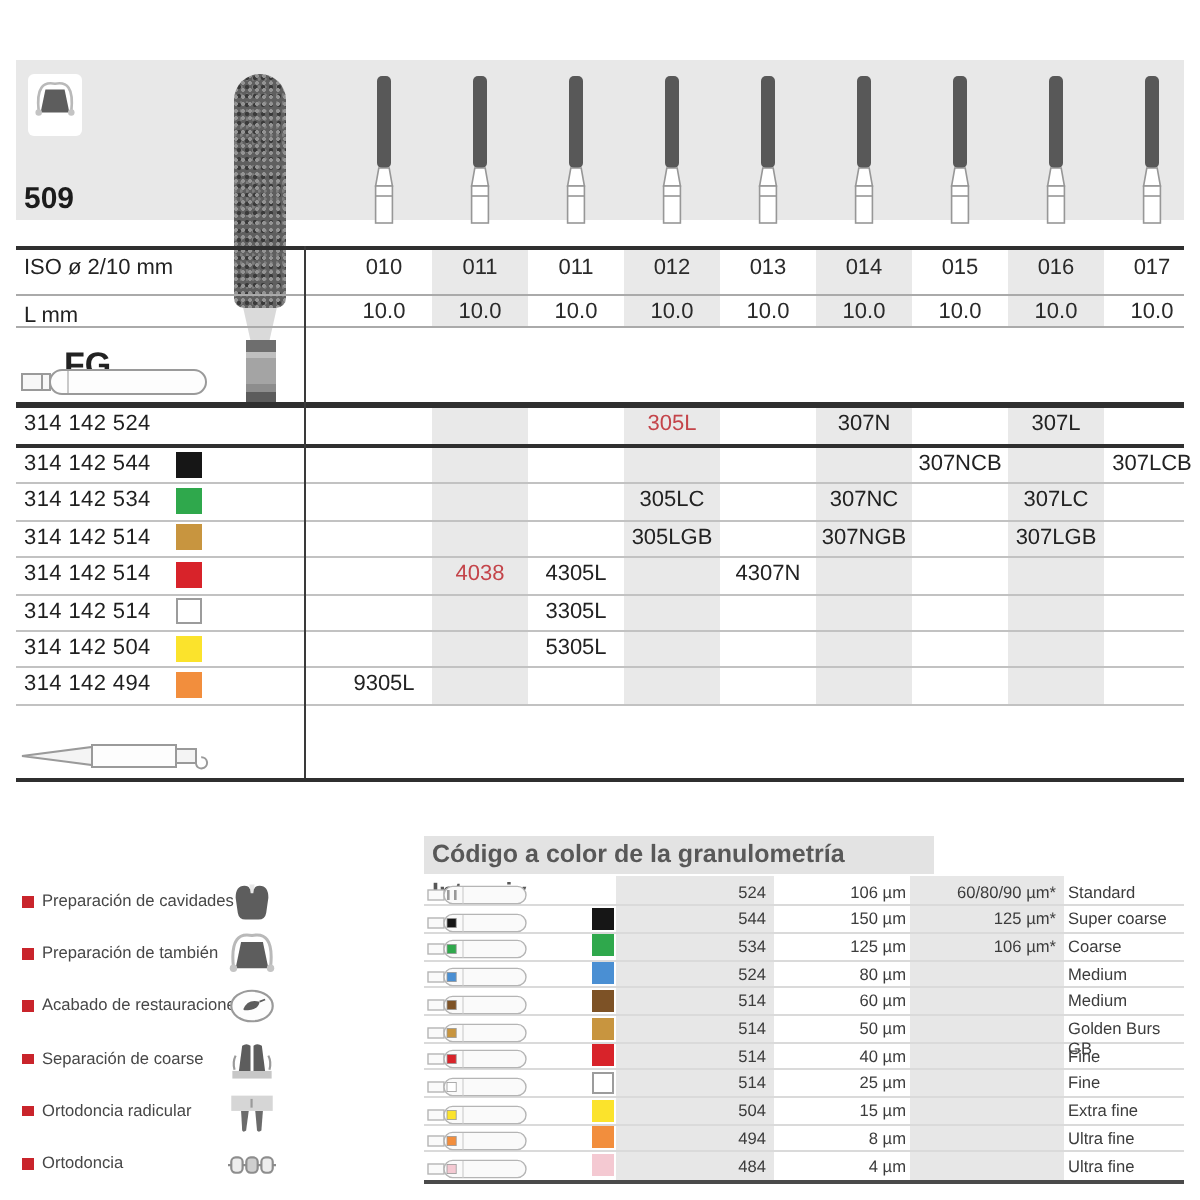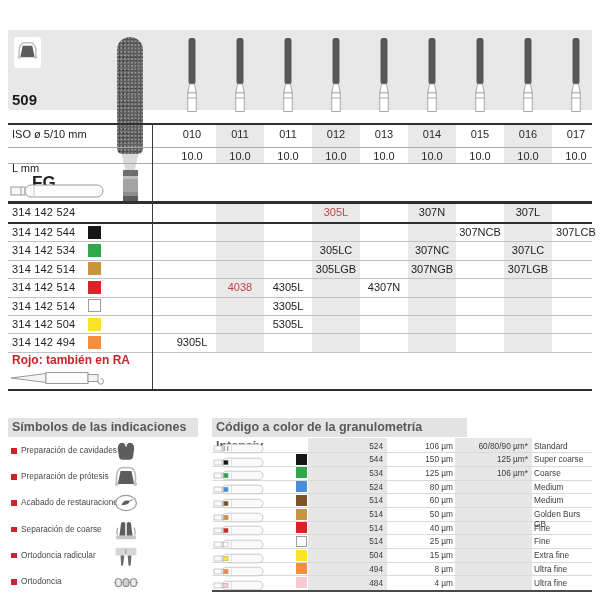--- a/index.html
+++ b/index.html
@@ -98,52 +98,50 @@
          <polygon points="375.4,47 380.6,47 382.2,56 373.8,56" fill="#ffffff" stroke="#979797" stroke-width="0.8"></polygon>
          <rect x="373.8" y="56" width="8.4" height="18.5" fill="#ffffff" stroke="#979797" stroke-width="0.8"></rect>
          <line x1="373.8" y1="61" x2="382.2" y2="61" stroke="#979797" stroke-width="0.8"></line>
         <rect x="422.5" y="1" width="7" height="46" rx="2.5" fill="#585858"></rect>
          <polygon points="423.4,47 428.6,47 430.2,56 421.8,56" fill="#ffffff" stroke="#979797" stroke-width="0.8"></polygon>
          <rect x="421.8" y="56" width="8.4" height="18.5" fill="#ffffff" stroke="#979797" stroke-width="0.8"></rect>
          <line x1="421.8" y1="61" x2="430.2" y2="61" stroke="#979797" stroke-width="0.8"></line>
       </svg></span>
 
   
-  <div class="abs rowlabel" style="top:128px">ISO ø 5/10 mm</div>
-  <div class="abs rowlabel" style="top:162px">L mm</div>
+  <div class="abs rowlabel" style="top:128px">ISO ø 2/10 mm</div>
+  <div class="abs rowlabel" style="top:152px">L mm</div>
   <div class="abs fg-label">FG</div>
   <div class="abs profile-svg" style="left:10px;top:182px" id="fgProfile"><svg width="96" height="18" viewBox="0 0 96 18">
    <rect x="1" y="5" width="14" height="8" fill="#f7f7f7" stroke="#9a9a9a"></rect>
    <line x1="11" y1="5" x2="11" y2="13" stroke="#9a9a9a"></line>
    <rect x="15" y="3" width="78" height="12" rx="6" fill="#fdfdfd" stroke="#9a9a9a"></rect>
    <line x1="24" y1="3.5" x2="24" y2="14.5" stroke="#c9c9c9"></line>
       </svg></div>
 
   
   <div class="abs vline"></div>
 
   
-  <div class="abs note" id="noteEl" style="color: rgb(201, 36, 43);">Rojo: también en RA</div>
   <div class="abs profile-svg" style="left:10px;top:369px" id="raProfile"><svg width="96" height="18" viewBox="0 0 96 18">
    <polygon points="1,9 36,4.5 36,13.5" fill="#f4f4f4" stroke="#9a9a9a"></polygon>
    <rect x="36" y="3.5" width="42" height="11" fill="#fdfdfd" stroke="#9a9a9a"></rect>
    <rect x="78" y="5.5" width="10" height="7" fill="#f4f4f4" stroke="#9a9a9a"></rect>
    <path d="M88 13 a2.8 2.8 0 1 0 2.6 -3.4" fill="none" stroke="#9a9a9a"></path>
       </svg></div>
 
   
-  <div class="abs hdr-bar" style="left:8px;top:418px;width:190px">Símbolos de las indicaciones</div>
 
   
   <div class="abs hdr-bar" style="left:212px;top:418px;width:255px">Código a color de la granulometría Intensiv</div>
 
 <div class="abs band" style="left: 216px; top: 125px; width: 48px; height: 38px;"></div><div class="abs band" style="left: 216px; top: 203px; width: 48px; height: 149px;"></div><div class="abs band" style="left: 312px; top: 125px; width: 48px; height: 38px;"></div><div class="abs band" style="left: 312px; top: 203px; width: 48px; height: 149px;"></div><div class="abs band" style="left: 408px; top: 125px; width: 48px; height: 38px;"></div><div class="abs band" style="left: 408px; top: 203px; width: 48px; height: 149px;"></div><div class="abs band" style="left: 504px; top: 125px; width: 48px; height: 38px;"></div><div class="abs band" style="left: 504px; top: 203px; width: 48px; height: 149px;"></div><div class="abs hline" style="top: 123px; height: 2px; background: rgb(47, 47, 47);"></div><div class="abs hline" style="top: 147px; height: 1px; background: rgb(170, 170, 170);"></div><div class="abs hline" style="top: 163px; height: 1px; background: rgb(170, 170, 170);"></div><div class="abs hline" style="top: 201px; height: 2.5px; background: rgb(47, 47, 47);"></div><div class="abs hline" style="top: 221.5px; height: 2px; background: rgb(47, 47, 47);"></div><div class="abs hline" style="top: 241.4px; height: 1px; background: rgb(194, 194, 194);"></div><div class="abs hline" style="top: 259.8px; height: 1px; background: rgb(194, 194, 194);"></div><div class="abs hline" style="top: 278.2px; height: 1px; background: rgb(194, 194, 194);"></div><div class="abs hline" style="top: 296.6px; height: 1px; background: rgb(194, 194, 194);"></div><div class="abs hline" style="top: 315px; height: 1px; background: rgb(194, 194, 194);"></div><div class="abs hline" style="top: 333.4px; height: 1px; background: rgb(194, 194, 194);"></div><div class="abs hline" style="top: 351.8px; height: 1px; background: rgb(194, 194, 194);"></div><div class="abs hline" style="top: 389px; height: 2px; background: rgb(47, 47, 47);"></div><div class="abs cellval" style="left: 168px; top: 128px; width: 48px;">010</div><div class="abs cellval" style="left: 216px; top: 128px; width: 48px;">011</div><div class="abs cellval" style="left: 264px; top: 128px; width: 48px;">011</div><div class="abs cellval" style="left: 312px; top: 128px; width: 48px;">012</div><div class="abs cellval" style="left: 360px; top: 128px; width: 48px;">013</div><div class="abs cellval" style="left: 408px; top: 128px; width: 48px;">014</div><div class="abs cellval" style="left: 456px; top: 128px; width: 48px;">015</div><div class="abs cellval" style="left: 504px; top: 128px; width: 48px;">016</div><div class="abs cellval" style="left: 552px; top: 128px; width: 48px;">017</div><div class="abs cellval" style="left: 168px; top: 150px; width: 48px;">10.0</div><div class="abs cellval" style="left: 216px; top: 150px; width: 48px;">10.0</div><div class="abs cellval" style="left: 264px; top: 150px; width: 48px;">10.0</div><div class="abs cellval" style="left: 312px; top: 150px; width: 48px;">10.0</div><div class="abs cellval" style="left: 360px; top: 150px; width: 48px;">10.0</div><div class="abs cellval" style="left: 408px; top: 150px; width: 48px;">10.0</div><div class="abs cellval" style="left: 456px; top: 150px; width: 48px;">10.0</div><div class="abs cellval" style="left: 504px; top: 150px; width: 48px;">10.0</div><div class="abs cellval" style="left: 552px; top: 150px; width: 48px;">10.0</div><div class="abs code" style="top: 206px;">314 142 524</div><div class="abs entry" style="left: 308px; top: 206px; color: rgb(196, 68, 74);">305L</div><div class="abs entry" style="left: 404px; top: 206px; color: rgb(34, 34, 34);">307N</div><div class="abs entry" style="left: 500px; top: 206px; color: rgb(34, 34, 34);">307L</div><div class="abs code" style="top: 226px;">314 142 544</div><div class="abs chip" style="top: 225.5px; background: rgb(22, 22, 22);"></div><div class="abs entry" style="left: 452px; top: 226px; color: rgb(34, 34, 34);">307NCB</div><div class="abs entry" style="left: 548px; top: 226px; color: rgb(34, 34, 34);">307LCB</div><div class="abs code" style="top: 244.4px;">314 142 534</div><div class="abs chip" style="top: 243.9px; background: rgb(47, 168, 76);"></div><div class="abs entry" style="left: 308px; top: 244.4px; color: rgb(34, 34, 34);">305LC</div><div class="abs entry" style="left: 404px; top: 244.4px; color: rgb(34, 34, 34);">307NC</div><div class="abs entry" style="left: 500px; top: 244.4px; color: rgb(34, 34, 34);">307LC</div><div class="abs code" style="top: 262.8px;">314 142 514</div><div class="abs chip" style="top: 262.3px; background: rgb(200, 149, 63);"></div><div class="abs entry" style="left: 308px; top: 262.8px; color: rgb(34, 34, 34);">305LGB</div><div class="abs entry" style="left: 404px; top: 262.8px; color: rgb(34, 34, 34);">307NGB</div><div class="abs entry" style="left: 500px; top: 262.8px; color: rgb(34, 34, 34);">307LGB</div><div class="abs code" style="top: 281.2px;">314 142 514</div><div class="abs chip" style="top: 280.7px; background: rgb(216, 35, 42);"></div><div class="abs entry" style="left: 212px; top: 281.2px; color: rgb(196, 68, 74);">4038</div><div class="abs entry" style="left: 260px; top: 281.2px; color: rgb(34, 34, 34);">4305L</div><div class="abs entry" style="left: 356px; top: 281.2px; color: rgb(34, 34, 34);">4307N</div><div class="abs code" style="top: 299.6px;">314 142 514</div><div class="abs chip" style="top: 299.1px; background: rgb(255, 255, 255); border: 1px solid rgb(156, 156, 156);"></div><div class="abs entry" style="left: 260px; top: 299.6px; color: rgb(34, 34, 34);">3305L</div><div class="abs code" style="top: 318px;">314 142 504</div><div class="abs chip" style="top: 317.5px; background: rgb(251, 227, 44);"></div><div class="abs entry" style="left: 260px; top: 318px; color: rgb(34, 34, 34);">5305L</div><div class="abs code" style="top: 336.4px;">314 142 494</div><div class="abs chip" style="top: 335.9px; background: rgb(242, 142, 61);"></div><div class="abs entry" style="left: 164px; top: 336.4px; color: rgb(34, 34, 34);">9305L</div><div class="abs sym-bullet" style="top: 448px; background: rgb(201, 36, 43);"></div><div class="abs sym-label" style="top: 445px;">Preparación de cavidades</div><div class="abs sym-icon" style="left: 112px; top: 439px;"><svg width="28" height="24" viewBox="0 0 24 22">
         <path d="M4.5 9 Q4.5 3.5 8.5 3.5 Q10.5 3.5 11 5 L13 5 Q13.5 3.5 15.5 3.5 Q19.5 3.5 19.5 9 L18.5 16 Q18 19 15 19 L9 19 Q6 19 5.5 16 Z" fill="#5d5d5d"></path>
         <polygon points="10.8,3 13.2,3 12.6,7 11.4,7" fill="#e8e8e8"></polygon>
-      </svg></div><div class="abs sym-bullet" style="top: 474.2px; background: rgb(201, 36, 43);"></div><div class="abs sym-label" style="top: 471.2px;">Preparación de prótesis</div><div class="abs sym-icon" style="left: 112px; top: 465.2px;"><svg width="28" height="24" viewBox="0 0 24 22">
+      </svg></div><div class="abs sym-bullet" style="top: 474.2px; background: rgb(201, 36, 43);"></div><div class="abs sym-label" style="top: 471.2px;">Preparación de también</div><div class="abs sym-icon" style="left: 112px; top: 465.2px;"><svg width="28" height="24" viewBox="0 0 24 22">
         <path d="M3.5 17 Q2.5 8 5 4.5 Q7 1.5 12 2.5 Q17 1.5 19 4.5 Q21.5 8 20.5 17" fill="none" stroke="#b9b9b9" stroke-width="1.4"></path>
         <polygon points="7,5.5 17,5.5 19.5,17.5 4.5,17.5" fill="#5d5d5d"></polygon>
         <circle cx="3.5" cy="17.5" r="1.7" fill="#c4c4c4"></circle>
         <circle cx="20.5" cy="17.5" r="1.7" fill="#c4c4c4"></circle>
       </svg></div><div class="abs sym-bullet" style="top: 500.4px; background: rgb(201, 36, 43);"></div><div class="abs sym-label" style="top: 497.4px;">Acabado de restauraciones</div><div class="abs sym-icon" style="left: 112px; top: 491.4px;"><svg width="28" height="24" viewBox="0 0 24 22">
         <ellipse cx="12" cy="11" rx="9.5" ry="7" fill="#fdfdfd" stroke="#9a9a9a" stroke-width="1"></ellipse>
         <path d="M8 12.5 Q10 7.5 15.5 9 Q15 13 8.5 13 Z" fill="#5d5d5d"></path>
         <line x1="15.5" y1="9" x2="18" y2="8" stroke="#5d5d5d" stroke-width="0.8"></line>
       </svg></div><div class="abs sym-bullet" style="top: 526.6px; background: rgb(201, 36, 43);"></div><div class="abs sym-label" style="top: 523.6px;">Separación de coarse</div><div class="abs sym-icon" style="left: 112px; top: 517.6px;"><svg width="28" height="24" viewBox="0 0 24 22">
         <rect x="3" y="16" width="18" height="3.5" fill="#c7c7c7"></rect>

